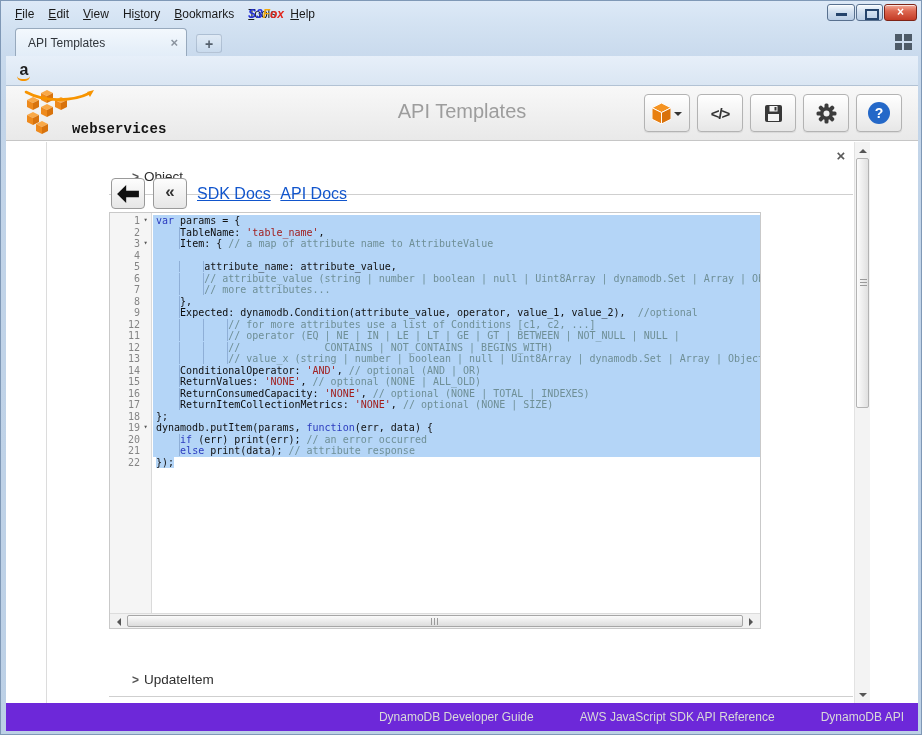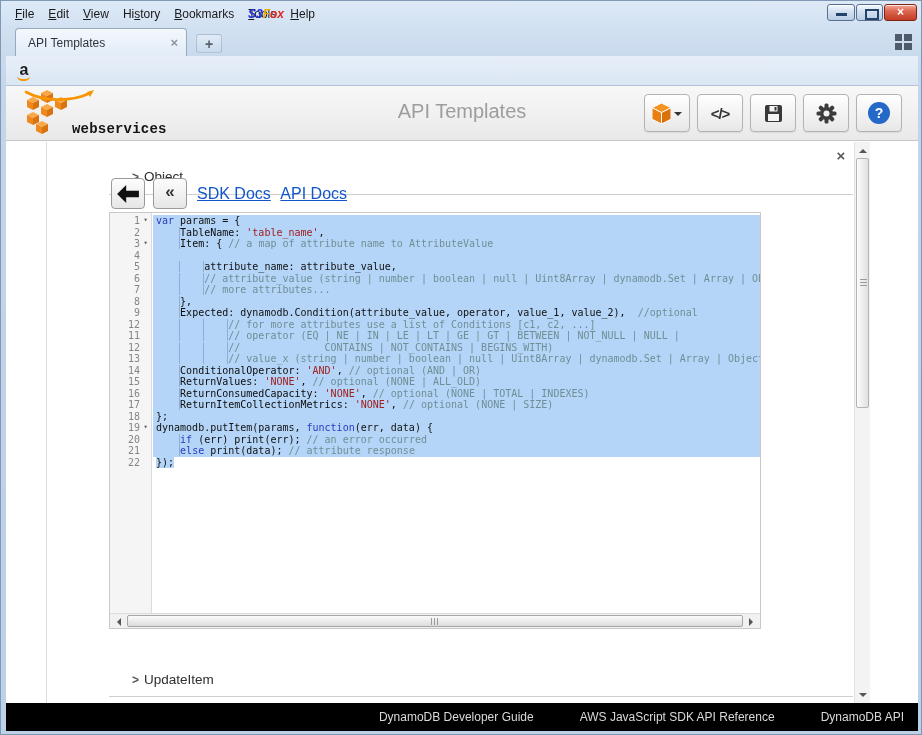--- a/index.html
+++ b/index.html
@@ -160,21 +160,21 @@
   .vs-arrow { position:absolute; left:0; width:16px; height:14px; display:flex; align-items:center; justify-content:center; }
   .vs-arrow.up { top:1px; } .vs-arrow.down { bottom:1px; }
   .tri-u { width:0; height:0; border:4px solid transparent; border-bottom-color:#555; margin-bottom:3px; }
   .tri-d { width:0; height:0; border:4px solid transparent; border-top-color:#555; margin-top:3px; }
   .vs-thumb { position:absolute; left:1px; top:16px; width:13px; height:250px; border:1px solid #b3b3b3; border-radius:2px;
               background:linear-gradient(90deg,#fcfcfc,#e0e0e0); }
   .vs-thumb::after { content:""; position:absolute; top:50%; left:3px; width:7px; height:8px; transform:translateY(-50%);
               background:repeating-linear-gradient(#9a9a9a 0 1px,transparent 1px 3px); }
 
   
-  .footer { position:absolute; left:0; top:617px; width:100%; height:28px; background:#000000;
+  .footer { position:absolute; left:0; top:617px; width:100%; height:28px; background:#6d28d9;
             display:flex; align-items:center; justify-content:flex-end; gap:46px; padding-right:14px; }
   .footer a { color:#d9d9d9; font-size:12px; text-decoration:none; }
 </style>
 </head>
 <body>
 
 <div id="win">
 
   <div class="titlebar">
     <div class="menu-items">

